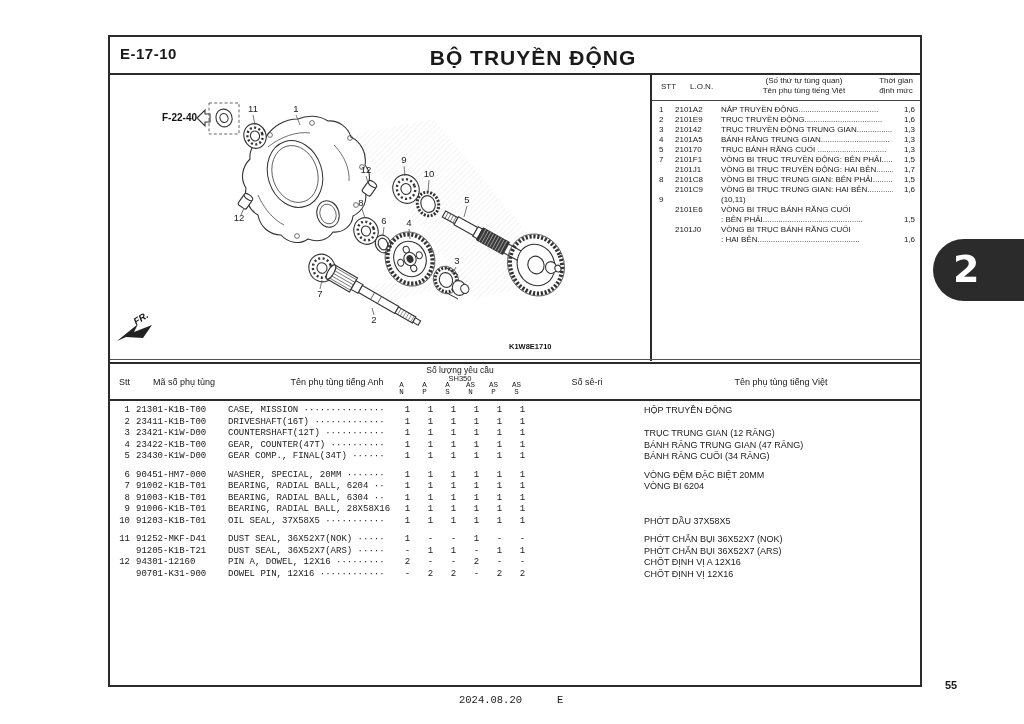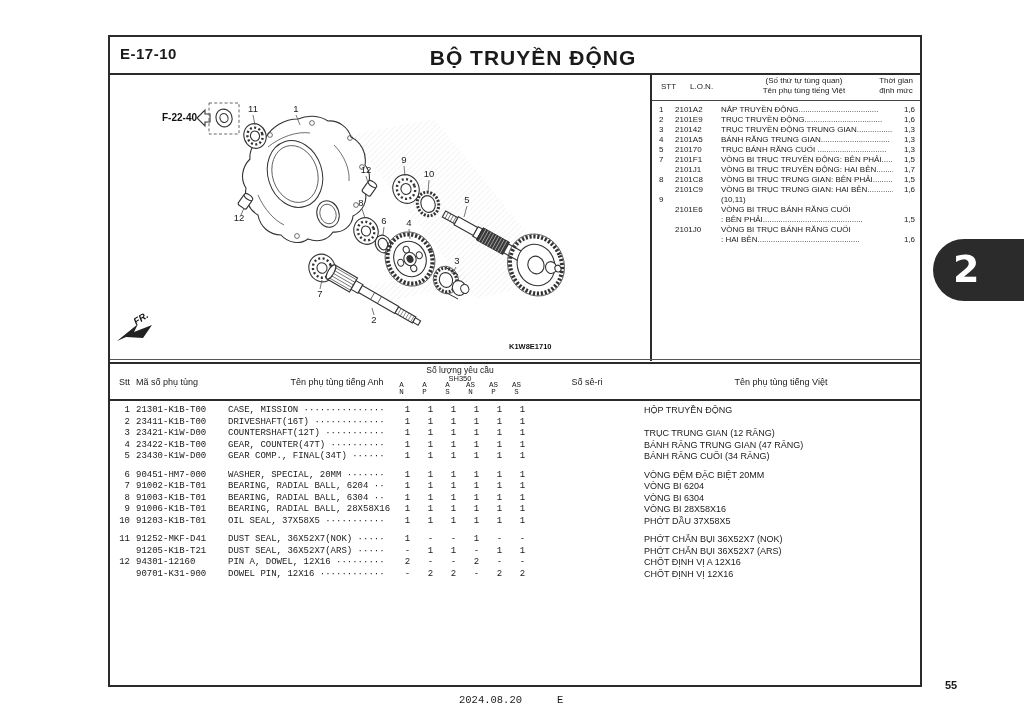--- a/index.html
+++ b/index.html
@@ -28,21 +28,21 @@
   .ref-row{display:flex;height:10px;line-height:10px;align-items:baseline;}
   .rc-stt{width:16px;padding-left:7px;flex:none;}
   .rc-lon{width:46px;flex:none;}
   .rc-name{flex:1;white-space:nowrap;overflow:hidden;}
   .rc-time{width:22px;flex:none;text-align:right;padding-right:5px;}
   
   .parts{position:absolute;left:0;right:0;top:322px;border-top:1px solid #555;}
   .pt-thick{height:2px;background:#2b2b2b;margin-top:2px;}
   .pt-hd{position:relative;height:33px;font-size:9px;}
   .pt-hd .h-stt{position:absolute;left:9px;top:13px;}
-  .pt-hd .h-code{position:absolute;left:26px;top:13px;width:96px;}
+  .pt-hd .h-code{position:absolute;left:26px;top:13px;width:96px;text-align:center;}
   .pt-hd .h-en{position:absolute;left:144px;top:13px;width:166px;text-align:center;}
   .pt-hd .h-qty1{position:absolute;left:280px;top:1px;width:140px;text-align:center;font-size:8.5px;}
   .pt-hd .h-qty2{position:absolute;left:280px;top:10px;width:140px;text-align:center;font-size:7.5px;}
   .pt-hd .h-sub{position:absolute;top:18px;width:23px;text-align:center;font-size:7.5px;line-height:7px;
     font-family:"Liberation Mono","DejaVu Sans Mono",monospace;}
   .pt-hd .h-serial{position:absolute;left:430px;top:13px;width:94px;text-align:center;}
   .pt-hd .h-vi{position:absolute;left:540px;top:13px;width:262px;text-align:center;}
   .pt-rows{padding-top:4px;font-family:"Liberation Mono","DejaVu Sans Mono",monospace;font-size:9px;}
   .pt-row{display:flex;height:11.5px;line-height:11.5px;}
   .pt-row.gap{margin-top:7px;}
@@ -536,35 +536,33 @@
           <span class="pc-stt">8</span>
           <span class="pc-code">91003-K1B-T01</span>
           <span class="pc-en">BEARING, RADIAL BALL, 6304 ··</span>
           <span class="pc-q">1</span>
           <span class="pc-q">1</span>
           <span class="pc-q">1</span>
           <span class="pc-q">1</span>
           <span class="pc-q">1</span>
           <span class="pc-q">1</span>
           <span class="pc-sp"></span>
-          <span class="pc-vi">VÒNG BI 6304</span>
         </div>
 
         <div class="pt-row">
           <span class="pc-stt">9</span>
           <span class="pc-code">91006-K1B-T01</span>
           <span class="pc-en">BEARING, RADIAL BALL, 28X58X16</span>
           <span class="pc-q">1</span>
           <span class="pc-q">1</span>
           <span class="pc-q">1</span>
           <span class="pc-q">1</span>
           <span class="pc-q">1</span>
           <span class="pc-q">1</span>
           <span class="pc-sp"></span>
-          <span class="pc-vi">VÒNG BI 28X58X16</span>
         </div>
 
         <div class="pt-row">
           <span class="pc-stt">10</span>
           <span class="pc-code">91203-K1B-T01</span>
           <span class="pc-en">OIL SEAL, 37X58X5 ···········</span>
           <span class="pc-q">1</span>
           <span class="pc-q">1</span>
           <span class="pc-q">1</span>
           <span class="pc-q">1</span>

